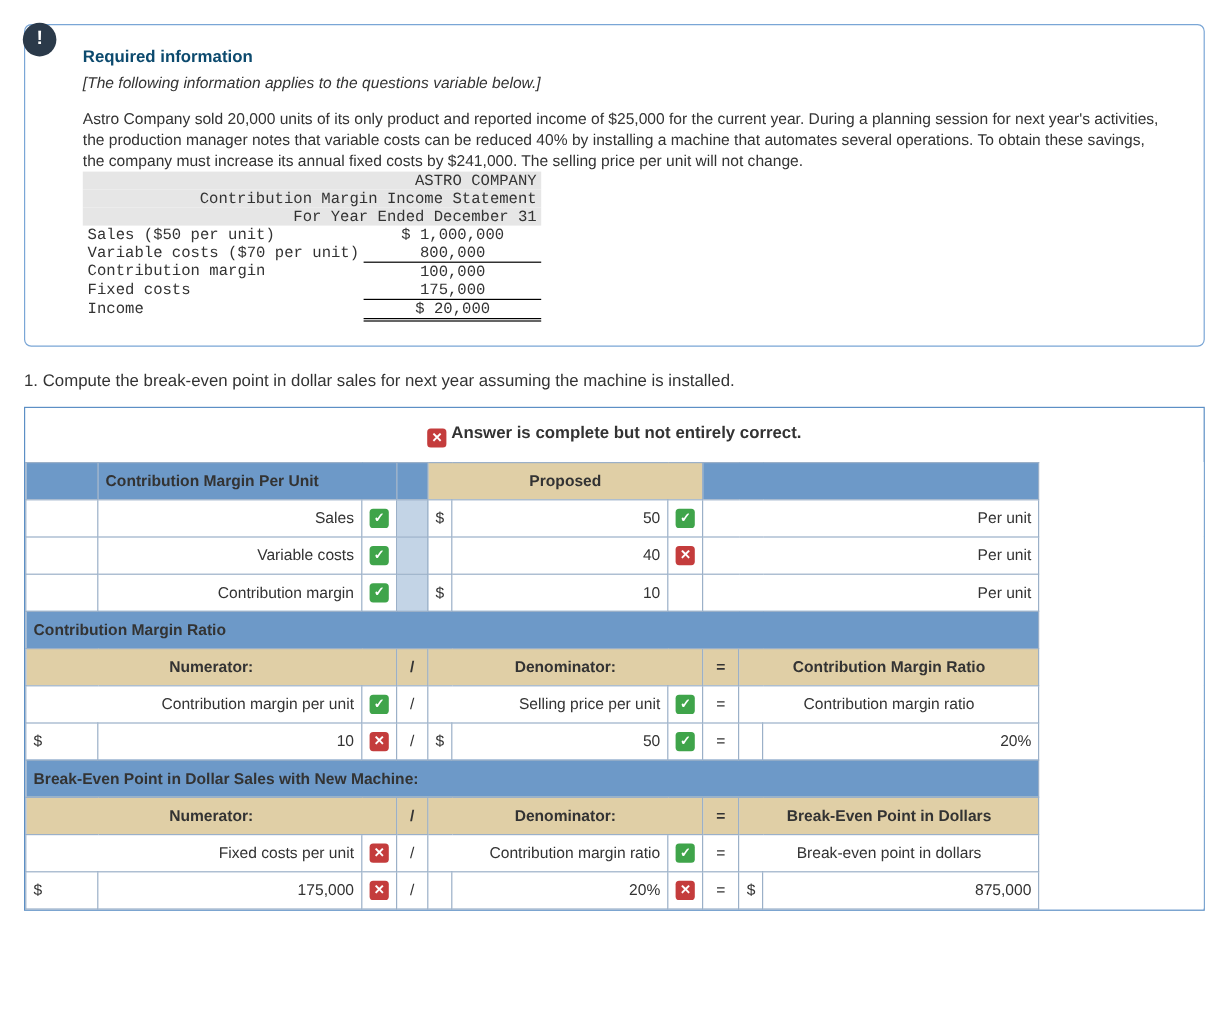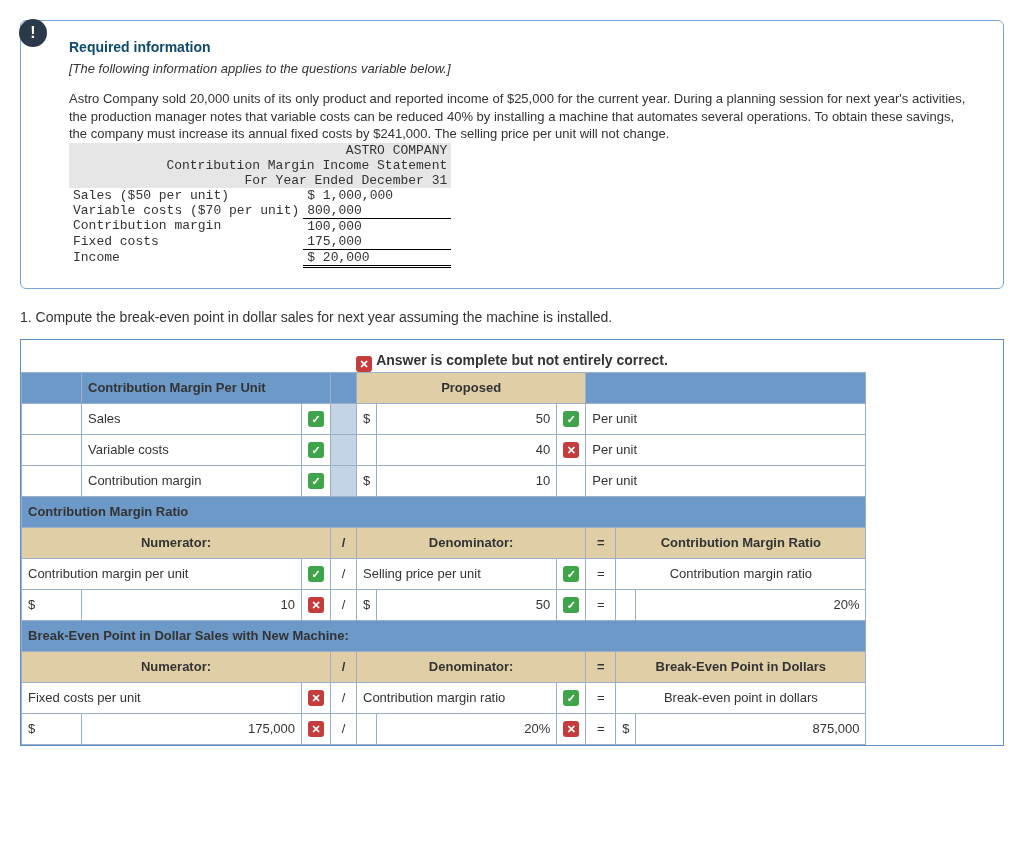--- a/index.html
+++ b/index.html
@@ -49,37 +49,37 @@
 .mono-table {
   font-family: "Courier New", monospace;
   border-collapse: collapse;
   font-size: 13px;
 }
 .mono-table td { padding: 0 4px; }
 .mono-header {
   background: #e6e6e6;
   text-align: right;
 }
-.num-col { text-align: left; width: 140px; }
+.num-col { text-align: center; width: 140px; }
 .underline { border-bottom: 1px solid #000; }
 .dbl-underline { border-bottom: 3px double #000; }
 
 .question {
   margin: 0 10px 14px 10px;
   font-size: 14px;
 }
 .answer-box {
   border: 1px solid #5c8fc5;
   margin: 0 10px;
   padding: 8px 0 0 0;
 }
 .answer-status {
   text-align: center;
   font-weight: 700;
-  padding: 4px 0 0 0;
+  padding: 4px 0 12px 0;
   font-size: 14px;
 }
 .answer-status .icon-x { vertical-align: -3px; margin-right:4px;}
 table.grid {
   border-collapse: collapse;
   width: 100%;
   font-size: 13px;
 }
 table.grid td, table.grid th {
   border: 1px solid #9bb0c8;
@@ -91,21 +91,21 @@
   font-weight: 700;
 }
 .hdr-tan {
   background: #e0cfa6;
   font-weight: 700;
   text-align: center;
 }
 .sub-blue { background: #c3d4e6; }
 .right { text-align: right; }
 .center { text-align: center; }
-.left { text-align: left; }
+.left { text-align: right; }
 .icon-check, .icon-x {
   display: inline-block;
   width: 16px; height: 16px;
   border-radius: 3px;
   color: #fff;
   font-size: 11px;
   line-height: 16px;
   text-align: center;
   font-weight: 700;
   vertical-align: middle;

